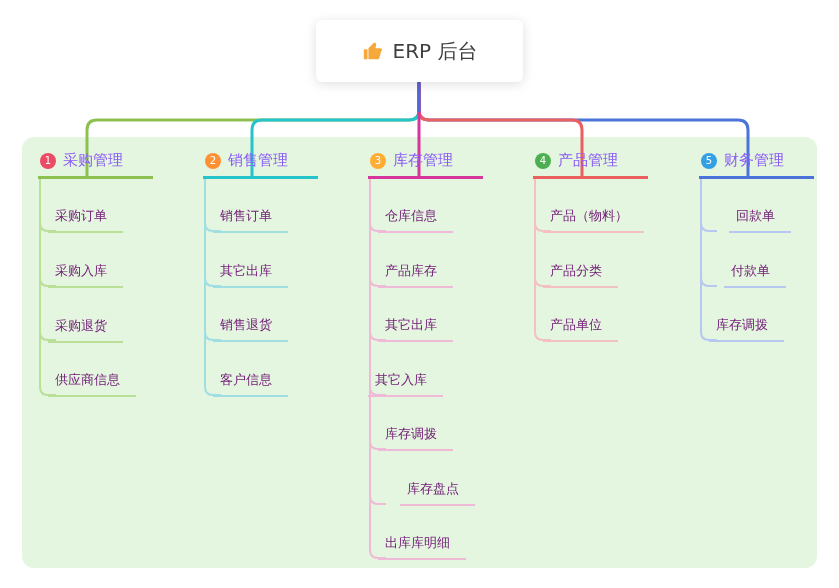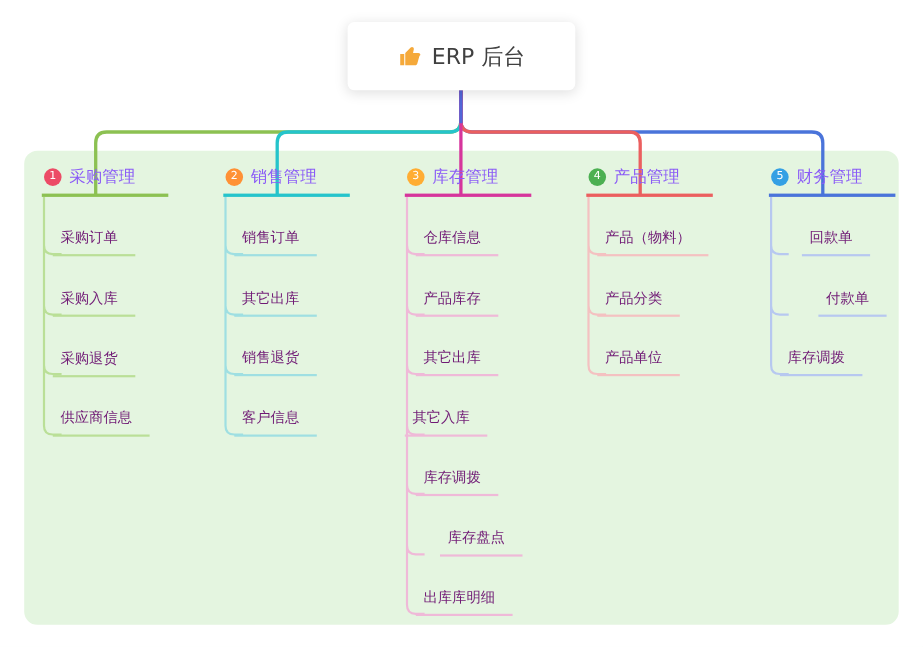--- a/index.html
+++ b/index.html
@@ -106,14 +106,14 @@
 <div class="child" style="left: 368px; top: 369px; border-bottom-color: rgb(239, 185, 216);">其它入库</div>
 <div class="child" style="left: 378px; top: 423px; border-bottom-color: rgb(239, 185, 216);">库存调拨</div>
 <div class="child" style="left: 378px; top: 478px; border-bottom-color: rgb(239, 185, 216); margin-left: 22px;">库存盘点</div>
 <div class="child" style="left: 378px; top: 532px; border-bottom-color: rgb(239, 185, 216);">出库库明细</div>
 
 <div class="child" style="left: 543px; top: 205px; border-bottom-color: rgb(244, 193, 193);">产品（物料）</div>
 <div class="child" style="left: 543px; top: 260px; border-bottom-color: rgb(244, 193, 193);">产品分类</div>
 <div class="child" style="left: 543px; top: 314px; border-bottom-color: rgb(244, 193, 193);">产品单位</div>
 
 <div class="child" style="left: 729px; top: 205px; border-bottom-color: rgb(183, 200, 240);">回款单</div>
-<div class="child" style="left: 744px; top: 260px; border-bottom-color: rgb(183, 200, 240);">付款单</div>
+<div class="child" style="left: 724px; top: 260px; border-bottom-color: rgb(183, 200, 240);">付款单</div>
 <div class="child" style="left: 709px; top: 314px; border-bottom-color: rgb(183, 200, 240);">库存调拨</div>
 
 </body></html>

